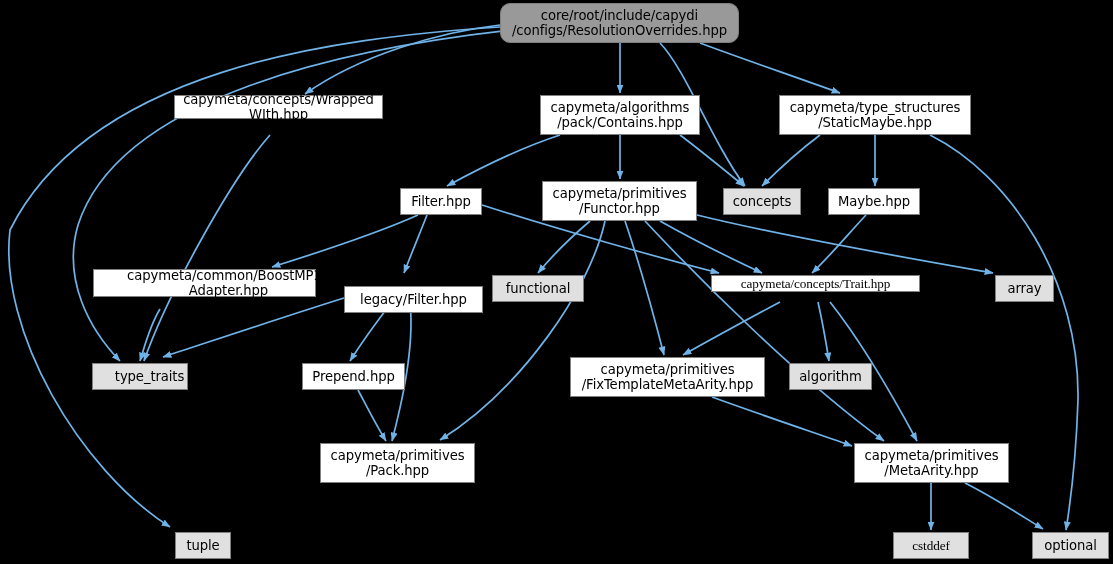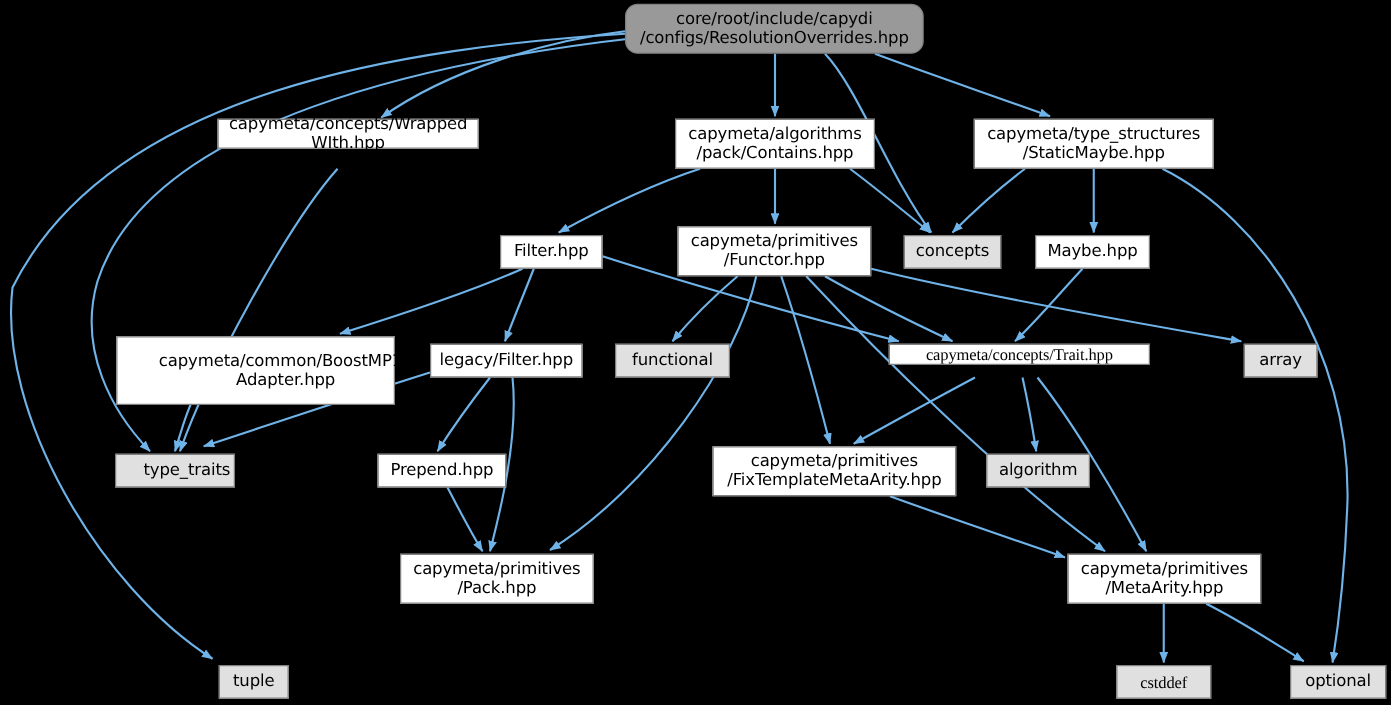--- a/index.html
+++ b/index.html
@@ -67,23 +67,23 @@
 WIth.hpp</span></div>
       <div class="node file" style="left: 540px; top: 95px; width: 160px; height: 40px;"><span>capymeta/algorithms
 /pack/Contains.hpp</span></div>
       <div class="node file" style="left: 779px; top: 95px; width: 192px; height: 40px;"><span>capymeta/type_structures
 /StaticMaybe.hpp</span></div>
       <div class="node file" style="left: 400px; top: 188px; width: 82px; height: 27px;"><span>Filter.hpp</span></div>
       <div class="node file" style="left: 542px; top: 181px; width: 155px; height: 40px;"><span>capymeta/primitives
 /Functor.hpp</span></div>
       <div class="node sys" style="left: 723px; top: 188px; width: 78px; height: 27px;"><span>concepts</span></div>
       <div class="node file" style="left: 828px; top: 188px; width: 92px; height: 27px; justify-content: center;"><span>Maybe.hpp</span></div>
-      <div class="node file" style="left: 93px; top: 269px; width: 223px; height: 55px; padding-left: 48px;"><span>capymeta/common/BoostMP11
+      <div class="node file" style="left: 93px; top: 269px; width: 223px; height: 28px; padding-left: 48px;"><span>capymeta/common/BoostMP11
 Adapter.hpp</span></div>
-      <div class="node file" style="left: 344px; top: 275px; width: 122px; height: 27px;"><span>legacy/Filter.hpp</span></div>
+      <div class="node file" style="left: 344px; top: 286px; width: 139px; height: 27px;"><span>legacy/Filter.hpp</span></div>
       <div class="node sys" style="left: 492px; top: 275px; width: 92px; height: 27px;"><span>functional</span></div>
       <div class="node file" style="left: 711px; top: 275px; width: 209px; height: 17px; font-family: Liberation Serif, serif;"><span>capymeta/concepts/Trait.hpp</span></div>
       <div class="node sys" style="left: 995px; top: 275px; width: 59px; height: 27px;"><span>array</span></div>
       <div class="node sys" style="left: 92px; top: 363px; width: 96px; height: 27px; padding-left: 19px;"><span>type_traits</span></div>
       <div class="node file" style="left: 302px; top: 363px; width: 103px; height: 27px;"><span>Prepend.hpp</span></div>
       <div class="node file" style="left: 570px; top: 357px; width: 195px; height: 40px;"><span>capymeta/primitives
 /FixTemplateMetaArity.hpp</span></div>
       <div class="node sys" style="left: 789px; top: 363px; width: 83px; height: 27px;"><span>algorithm</span></div>
       <div class="node file" style="left: 320px; top: 443px; width: 155px; height: 40px;"><span>capymeta/primitives
 /Pack.hpp</span></div>

